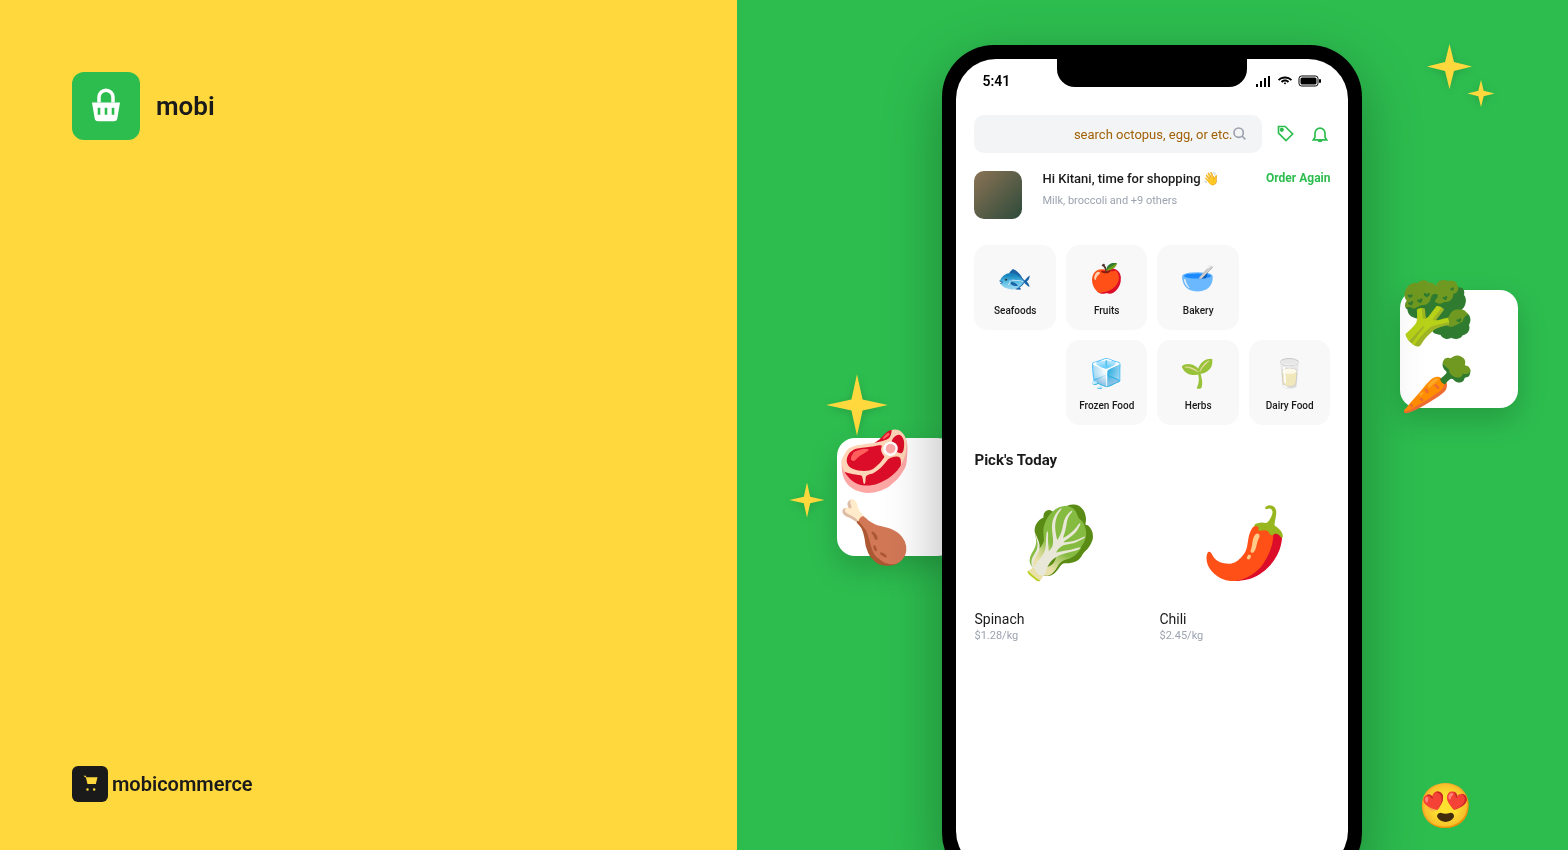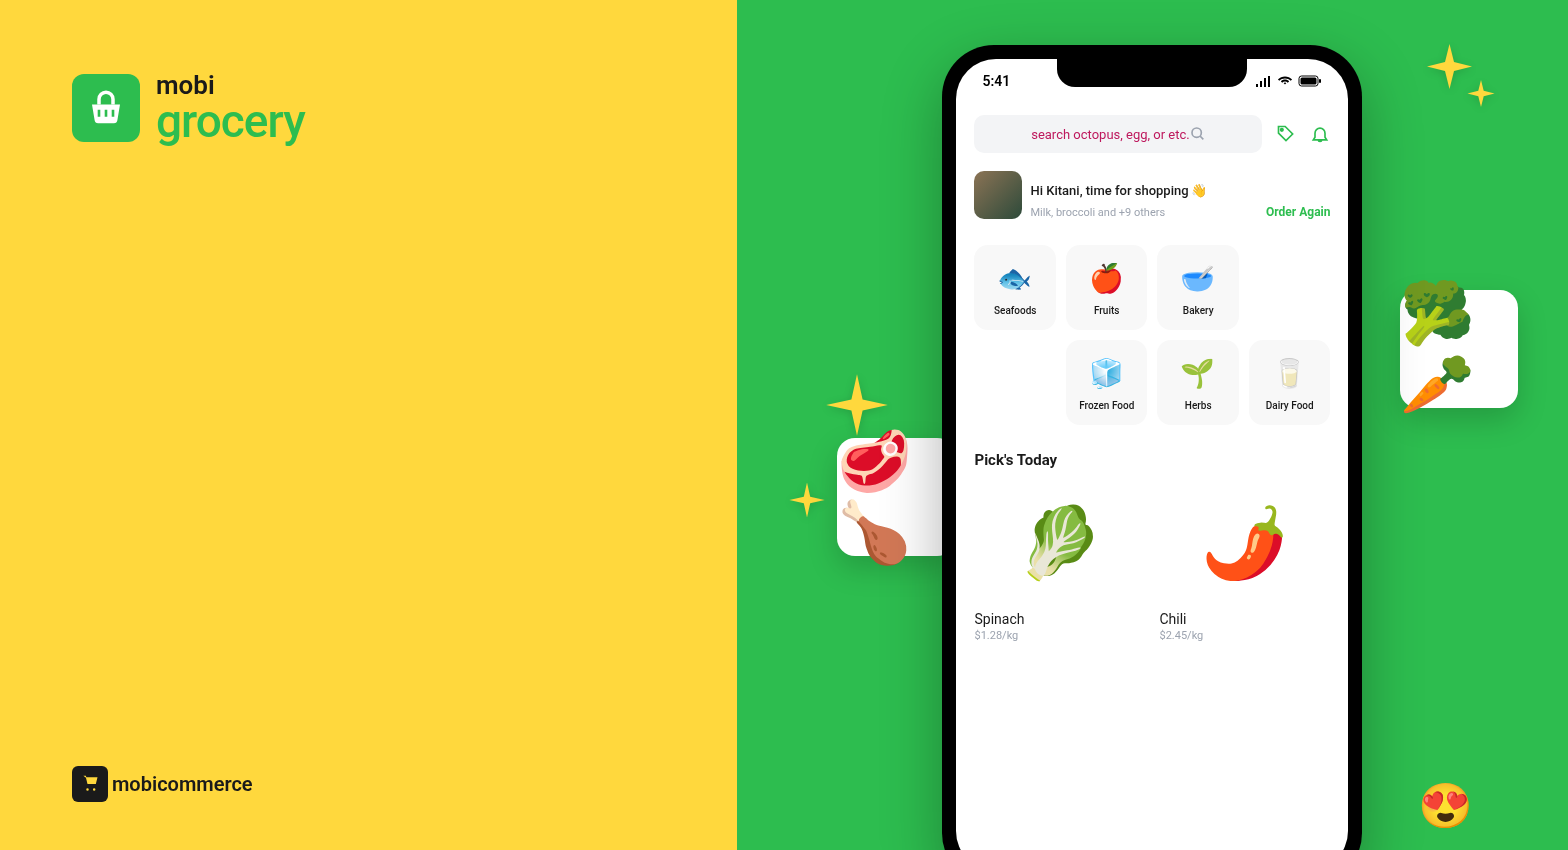--- a/index.html
+++ b/index.html
@@ -15,23 +15,23 @@
 .footer-brand{position:absolute;bottom:48px;left:72px;display:flex;align-items:center;gap:4px}
 .footer-icon{width:36px;height:36px;background:#1a1a1a;border-radius:6px;display:flex;align-items:center;justify-content:center}
 .footer-text{font-size:20px;font-weight:600;color:#1a1a1a}
 .phone{width:420px;height:840px;background:#000;border-radius:52px;padding:14px;position:relative;box-shadow:0 20px 60px rgba(0,0,0,0.3)}
 .phone-screen{width:100%;height:100%;background:#fff;border-radius:40px;overflow:hidden;position:relative}
 .notch{position:absolute;top:0;left:50%;transform:translateX(-50%);width:190px;height:28px;background:#000;border-radius:0 0 18px 18px;z-index:10}
 .status-bar{height:44px;display:flex;justify-content:space-between;align-items:center;padding:0 26px;font-size:14px;font-weight:600;color:#000}
 .status-icons{display:flex;gap:5px;align-items:center}
 .app-content{padding:12px 18px}
 .search-row{display:flex;align-items:center;gap:14px;margin-bottom:18px}
-.search-box{flex:1;background:#f3f4f6;border-radius:10px;padding:11px 14px;display:flex;align-items:center;justify-content:center;color:#be185d;font-size:13px}
+.search-box{flex:1;background:#f3f4f6;border-radius:10px;padding:11px 14px;display:flex;align-items:center;justify-content:flex-end;color:#a16207;font-size:13px}
 .top-icons{display:flex;gap:14px;color:#2dbd4f}
-.greeting-card{display:flex;align-items:flex-end;gap:8px;margin-bottom:26px}
+.greeting-card{display:flex;align-items:flex-start;gap:20px;margin-bottom:26px}
 .avatar{width:48px;height:48px;border-radius:10px;background:linear-gradient(135deg,#8b7355,#2d4a3a)}
 .greeting-text{flex:1}
 .greet-main{font-size:13px;font-weight:500;color:#1a1a1a}
 .greet-sub{font-size:11px;color:#9ca3af;margin-top:8px}
 .order-again{font-size:12px;font-weight:700;color:#2dbd4f}
 .categories{display:grid;grid-template-columns:repeat(4,1fr);gap:10px;margin-bottom:26px}
 .cat-item{background:#f8f8f8;border-radius:14px;padding:14px 8px;display:flex;flex-direction:column;align-items:center;gap:8px}
 .cat-icon{width:38px;height:38px;display:flex;align-items:center;justify-content:center;font-size:28px}
 .cat-label{font-size:10px;font-weight:500;color:#1a1a1a}
 .section-title{font-size:15px;font-weight:700;color:#1a1a1a;margin-bottom:14px}
@@ -61,21 +61,20 @@
       <svg class="basket-svg" viewBox="0 0 24 24" fill="none">
           <path d="M4 10h16l-1.5 9a2 2 0 01-2 1.7H7.5a2 2 0 01-2-1.7L4 10z" fill="#fff"></path>
           <path d="M8 10V7a4 4 0 018 0v3" stroke="#fff" stroke-width="2" fill="none"></path>
           <line x1="8" y1="13" x2="8" y2="17" stroke="#2dbd4f" stroke-width="1.5"></line>
           <line x1="12" y1="13" x2="12" y2="17" stroke="#2dbd4f" stroke-width="1.5"></line>
           <line x1="16" y1="13" x2="16" y2="17" stroke="#2dbd4f" stroke-width="1.5"></line>
         </svg>
     </div>
     <div class="logo-text">
       <span class="logo-mobi">mobi</span>
-      <span class="logo-grocery">grocery</span>
     </div>
   </div>
   <div class="footer-brand">
     <div class="footer-icon">
       <svg class="cart-svg" viewBox="0 0 24 24" fill="#ffd83d">
           <path d="M7 4h14l-2 8H9L7 4zm-3-2h3l1 3M9 20a1.5 1.5 0 100-3 1.5 1.5 0 000 3zm8 0a1.5 1.5 0 100-3 1.5 1.5 0 000 3z"></path>
         </svg>
     </div>
     <span class="footer-text">mobicommerce</span>
   </div>

